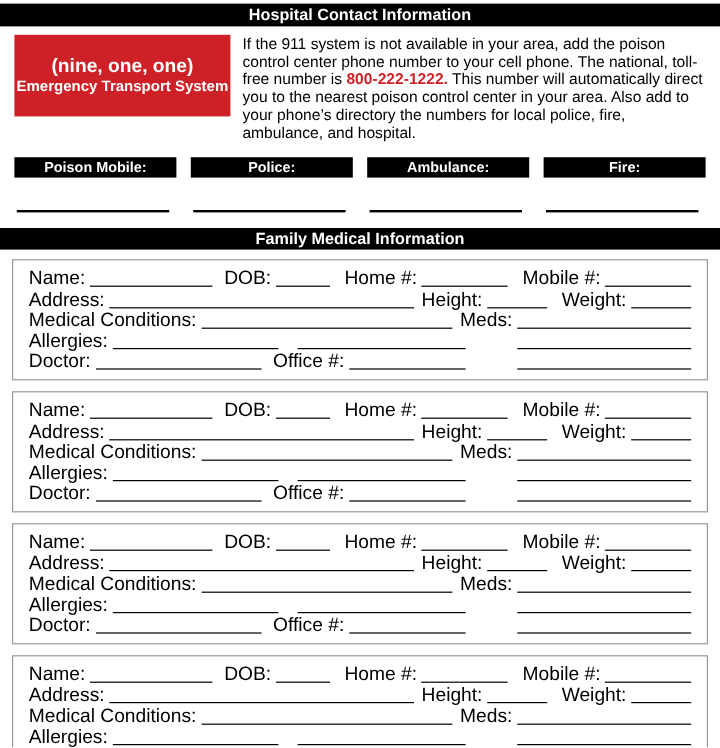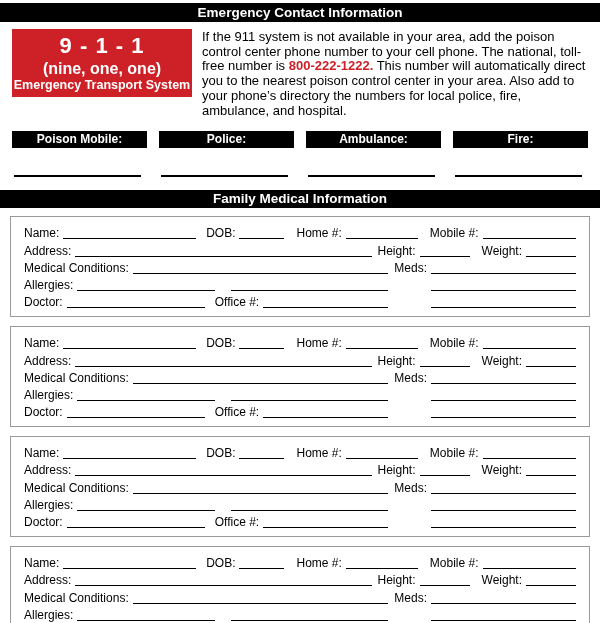--- a/index.html
+++ b/index.html
@@ -47,21 +47,21 @@
     font-weight:bold;font-size:12px;text-align:center;height:17px;line-height:17px;
   }
   .contact-line{height:0;border-bottom:2px solid var(--line);margin:27px 6px 0 2px;}
 
   
   .members{margin:8px 10px 0 10px;}
   .member{
     border:1px solid var(--block-border);
     padding:6px 13px 7px 13px;margin-bottom:9px;background:#fff;
   }
-  .frow{display:flex;align-items:flex-end;height:17.2px;font-size:12px;white-space:nowrap;}
+  .frow{display:flex;align-items:flex-end;height:17.2px;font-size:16px;white-space:nowrap;}
   .lbl{flex:0 0 auto;line-height:14px;}
   .fl{display:block;height:12px;border-bottom:1px solid var(--line);margin-bottom:1px;}
   .g135{flex:1.35 1 0;}
   .g095{flex:0.95 1 0;}
   .g1{flex:1 1 0;}
   .w45{flex:0 0 45px;}
   .w50{flex:0 0 50px;}
   .w72{flex:0 0 72px;}
   .w138{flex:0 0 138px;}
   .w145{flex:0 0 145px;}
@@ -71,26 +71,25 @@
   .ml10{margin-left:10px;}
   .ml12{margin-left:12px;text-align:center;}
   .ml16{margin-left:16px;}
 </style>
 </head>
 <body>
 
 <div class="page">
 
   <div class="bar top">
-    <span>Emergency Contact Information</span>
+    <span>Hospital Contact Information</span>
   </div>
 
   <div class="top-row">
     <div class="red-box">
-      <div class="n911">9 - 1 - 1</div>
       <div class="n911-sub">(nine, one, one)</div>
       <div class="n911-sys">Emergency Transport System</div>
     </div>
     <p class="info-text"><span>If the 911 system is not available in your area, add the poison control center phone number to your cell phone. The national, toll-free number is </span><span class="red-text">800-222-1222.</span><span> This number will automatically direct you to the nearest poison control center in your area. Also add to your phone’s directory the numbers for local police, fire, ambulance, and hospital.</span></p>
   </div>
 
   <div class="contacts-row" id="contacts-row">
   <div class="contact-col">
     <div class="contact-box">
       <span>Poison Mobile:</span>

